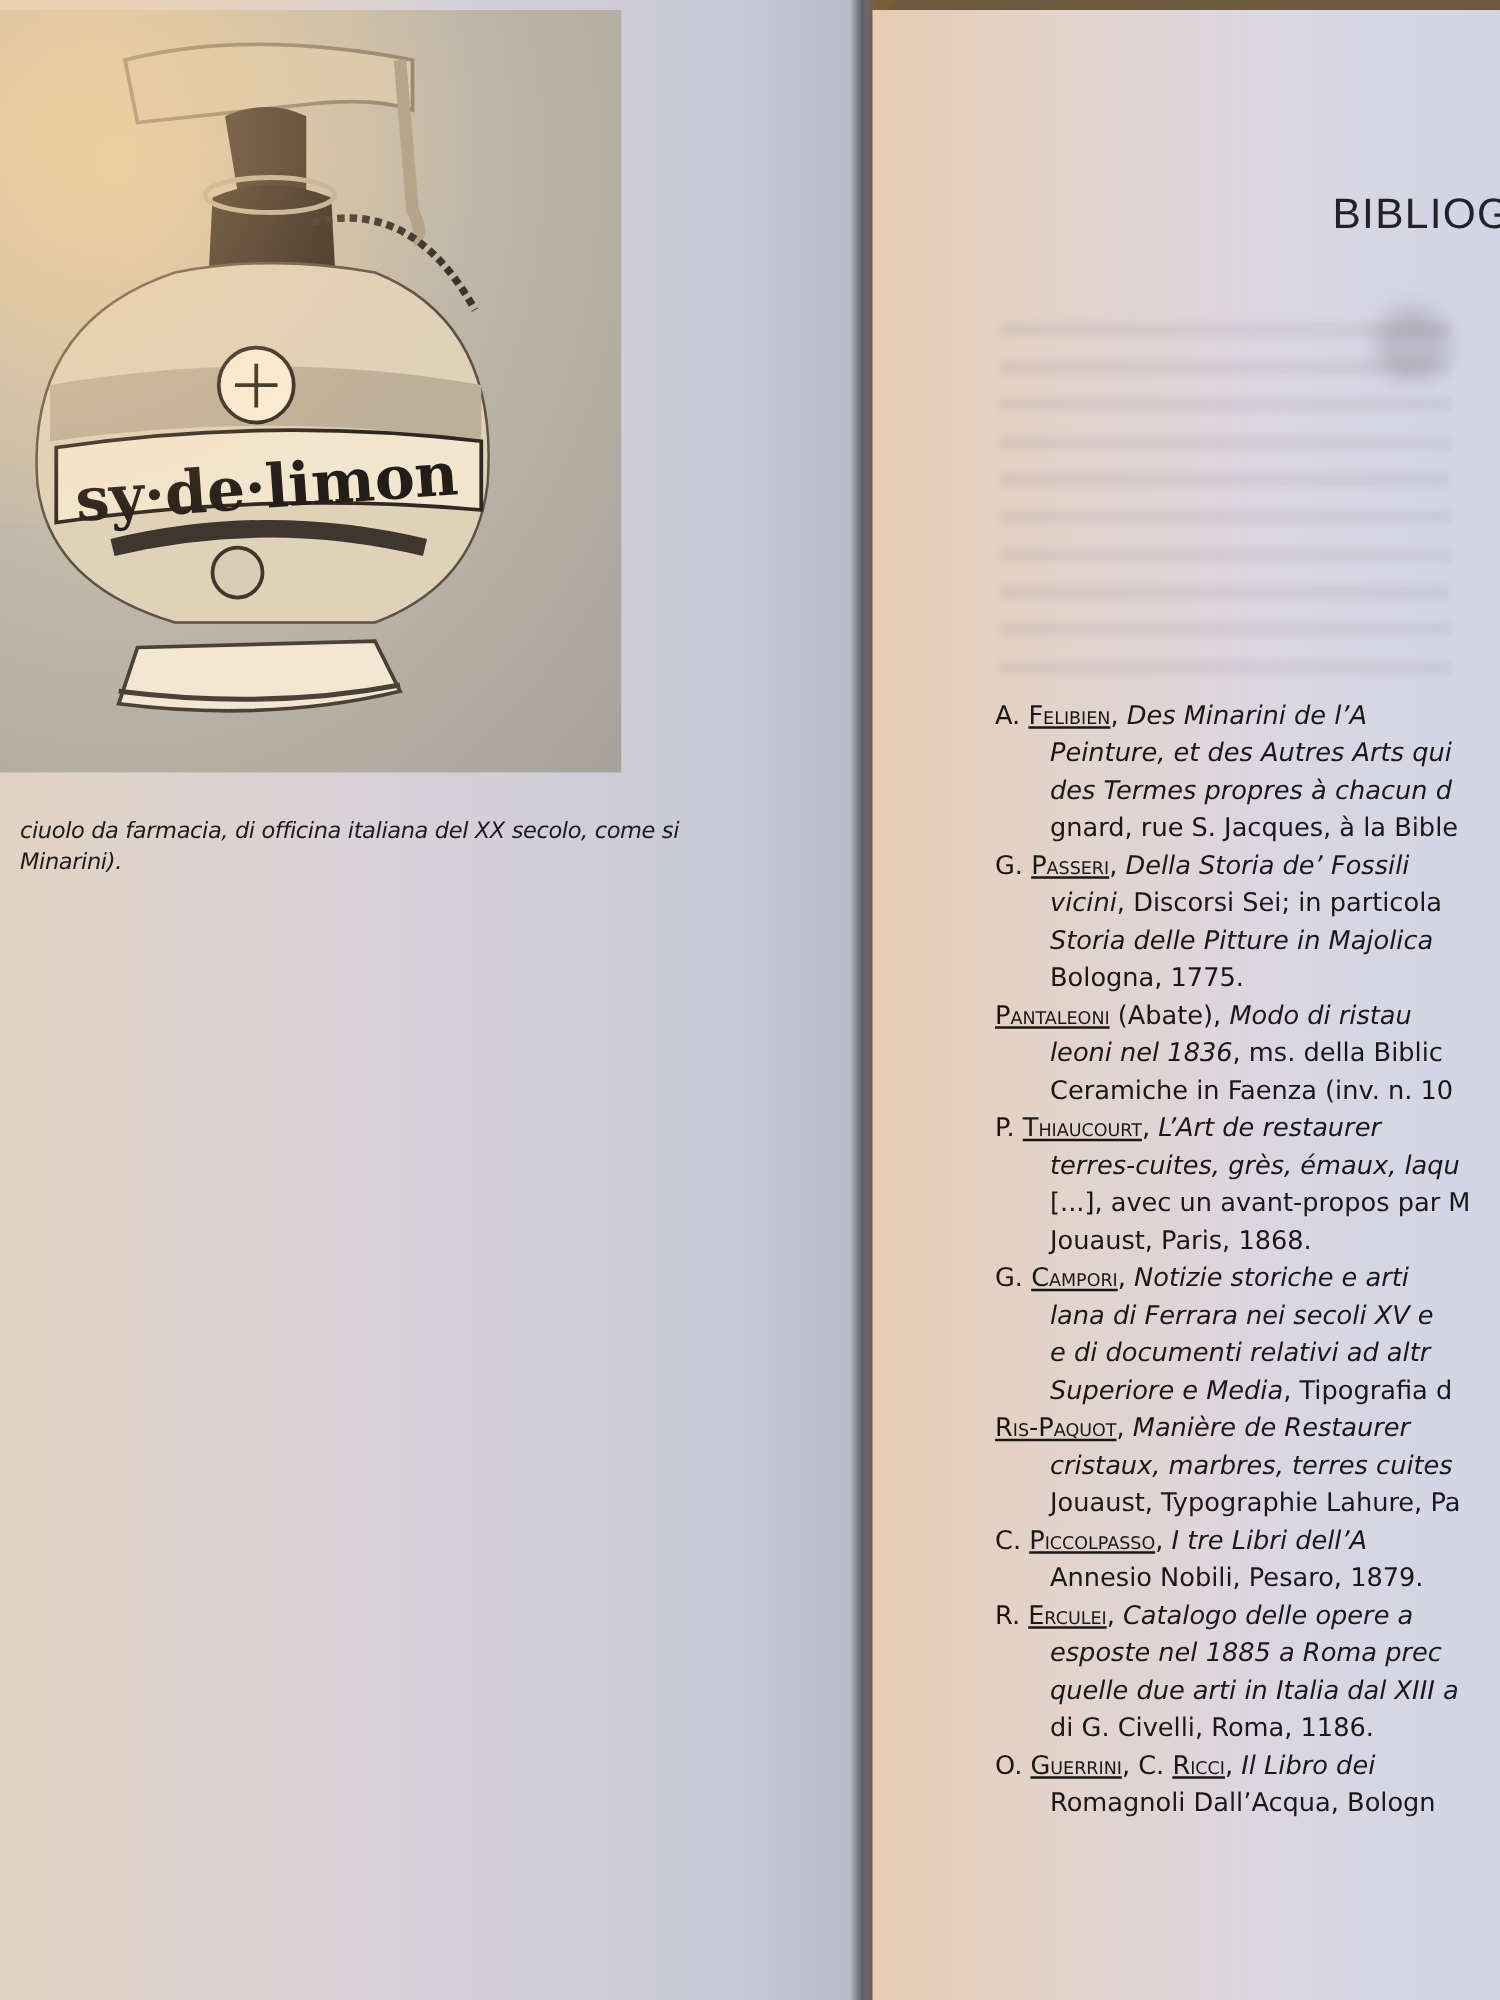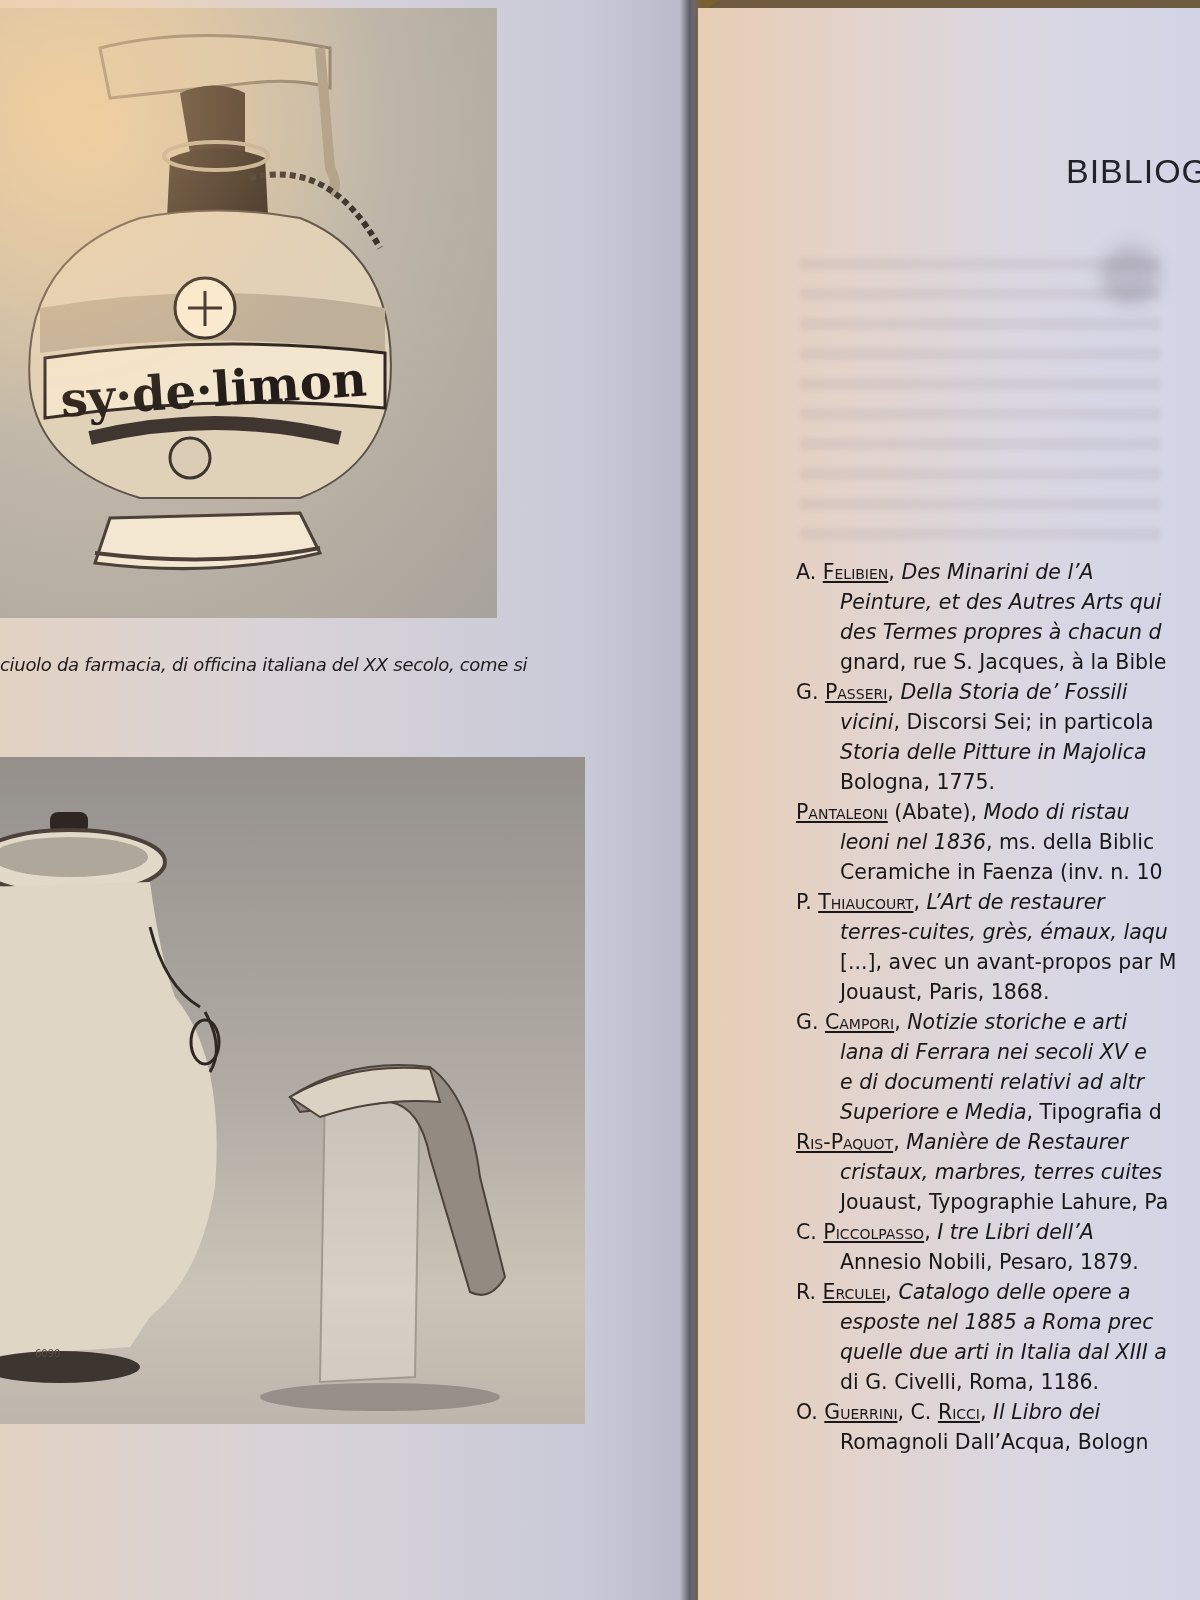--- a/index.html
+++ b/index.html
@@ -43,21 +43,21 @@
     .figure-bottom {
       left: 0; top: 757px; width: 585px; height: 667px;
       background: linear-gradient(180deg, #8e8c8e 0%, #a9a6a5 50%, #c2bdb8 80%, #b5b0ad 100%);
     }
     .caption {
       position: absolute; left: 0; top: 652px; width: 600px;
       font-family: "DejaVu Sans", sans-serif; font-style: italic;
       font-size: 18px; line-height: 25px; color: #1d1a1c;
       letter-spacing: -0.3px;
     }
-    .caption div { white-space: nowrap; }
+    .caption div { white-space: nowrap; padding-left: 16px; }
     .heading {
       position: absolute; left: 1066px; top: 152px;
       font-family: "Liberation Sans", sans-serif; font-size: 34px; color: #23222a;
       letter-spacing: 1px; white-space: nowrap;
     }
     .biblio {
       position: absolute; left: 796px; top: 557px; width: 420px;
       font-family: "DejaVu Sans", sans-serif; font-size: 20.5px; line-height: 30px;
       color: #1a1719;
     }
@@ -107,46 +107,23 @@
 
       <path d="M110 510 L300 505 L320 545 Q215 570 95 555 Z" fill="#e8e0d2" stroke="#4a3f38" stroke-width="3"></path>
       <path d="M95 545 Q215 560 320 540" fill="none" stroke="#4a3f38" stroke-width="4"></path>
 
       <path d="M250 170 Q330 150 380 240" fill="none" stroke="#3a302a" stroke-width="6" stroke-dasharray="6 4"></path>
     </svg>
   </div>
 
   <div class="caption">
     <div>ciuolo da farmacia, di officina italiana del XX secolo, come si</div>
+    <div>Minarini).</div>
   </div>
 
-  <div class="figure figure-bottom">
-    <svg width="585" height="667" viewBox="0 0 585 667">
-
-      <rect x="50" y="55" width="38" height="22" rx="8" fill="#2c2522"></rect>
-
-      <ellipse cx="70" cy="105" rx="95" ry="32" fill="#d8d2ca" stroke="#4a403a" stroke-width="4"></ellipse>
-      <ellipse cx="70" cy="100" rx="78" ry="20" fill="#a8a29b"></ellipse>
-
-      <path d="M-20 130 L150 125 Q160 200 175 240 Q225 300 215 430 Q200 520 150 560 L130 590 L-20 600 Z" fill="#d6d0c7"></path>
-      <path d="M150 170 Q165 230 200 250" fill="none" stroke="#2e2622" stroke-width="3"></path>
-      <path d="M205 255 Q225 290 210 315" fill="none" stroke="#2e2622" stroke-width="3"></path>
-      <ellipse cx="205" cy="285" rx="14" ry="22" fill="none" stroke="#2e2622" stroke-width="3"></ellipse>
-
-      <ellipse cx="60" cy="610" rx="80" ry="16" fill="#3a3330"></ellipse>
-      <text x="35" y="600" font-family="DejaVu Sans, sans-serif" font-size="10" fill="#554b45">6090</text>
-
-      <path d="M325 330 L420 325 L415 620 L320 625 Z" fill="rgba(230,230,228,0.35)" stroke="#9a9592" stroke-width="2"></path>
-
-      <path d="M290 340 Q350 300 430 310 Q470 340 480 420 L505 520 Q490 545 470 535 L430 400 Q420 350 390 345 L300 355 Z" fill="#8d8682" stroke="#4a403a" stroke-width="2"></path>
-      <path d="M290 340 Q350 305 430 312 L440 345 Q380 340 320 360 Z" fill="#d2ccc4" stroke="#4a403a" stroke-width="2"></path>
-
-      <ellipse cx="380" cy="640" rx="120" ry="14" fill="rgba(70,65,65,0.35)"></ellipse>
-    </svg>
-  </div>
 </div>
 
 <div class="gutter"></div>
 
 <div class="page-right"></div>
 <div class="ghost"></div>
 <div class="smudge"></div>
 
 <div class="heading">BIBLIOG</div>
 

